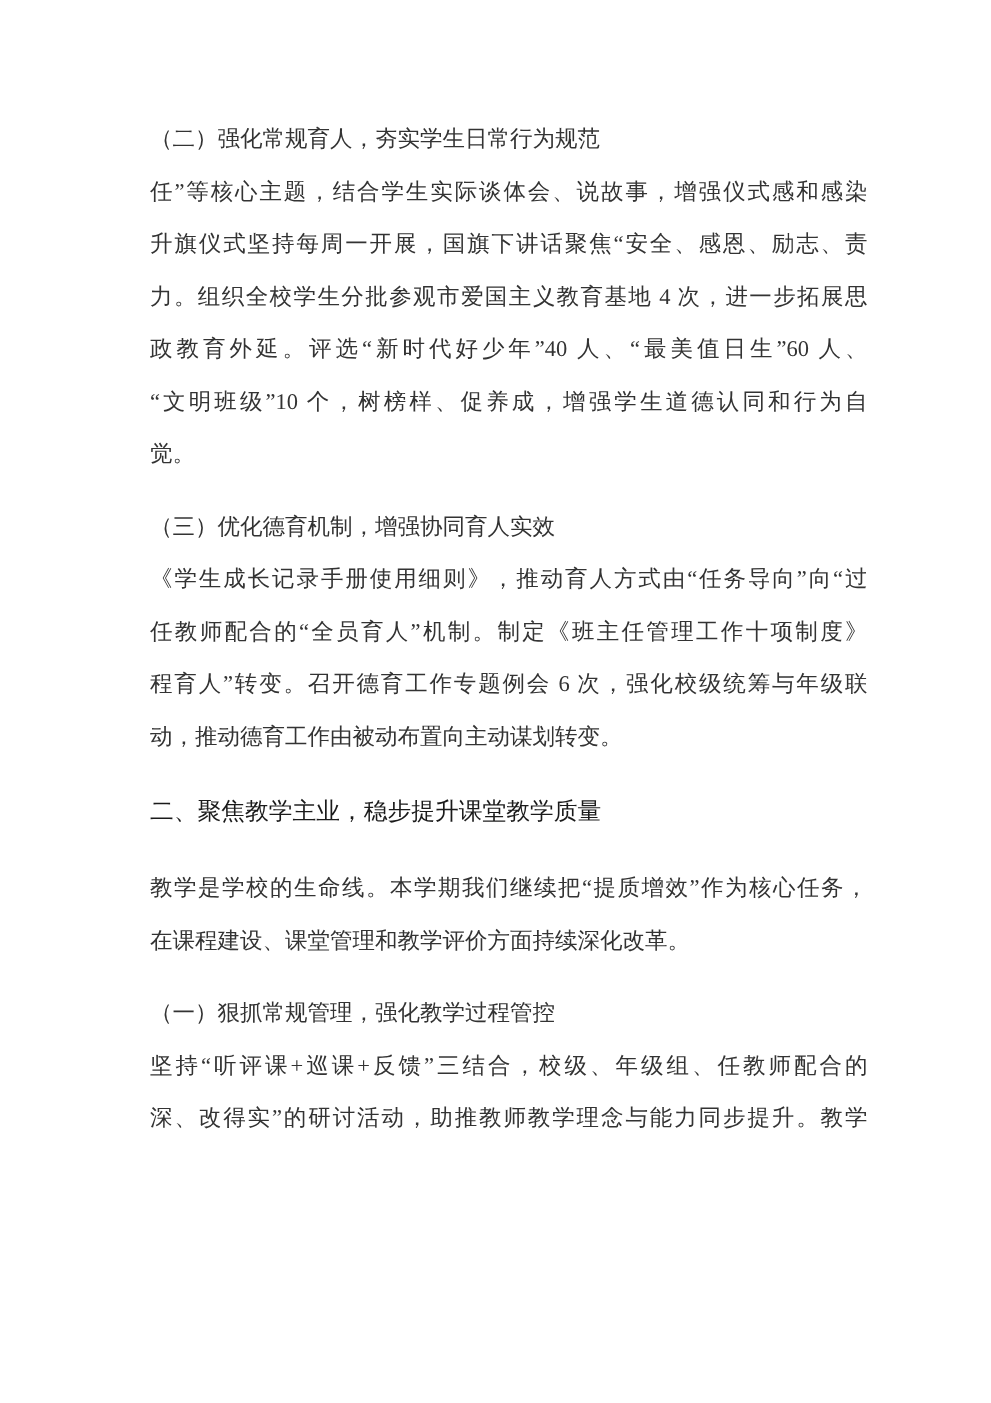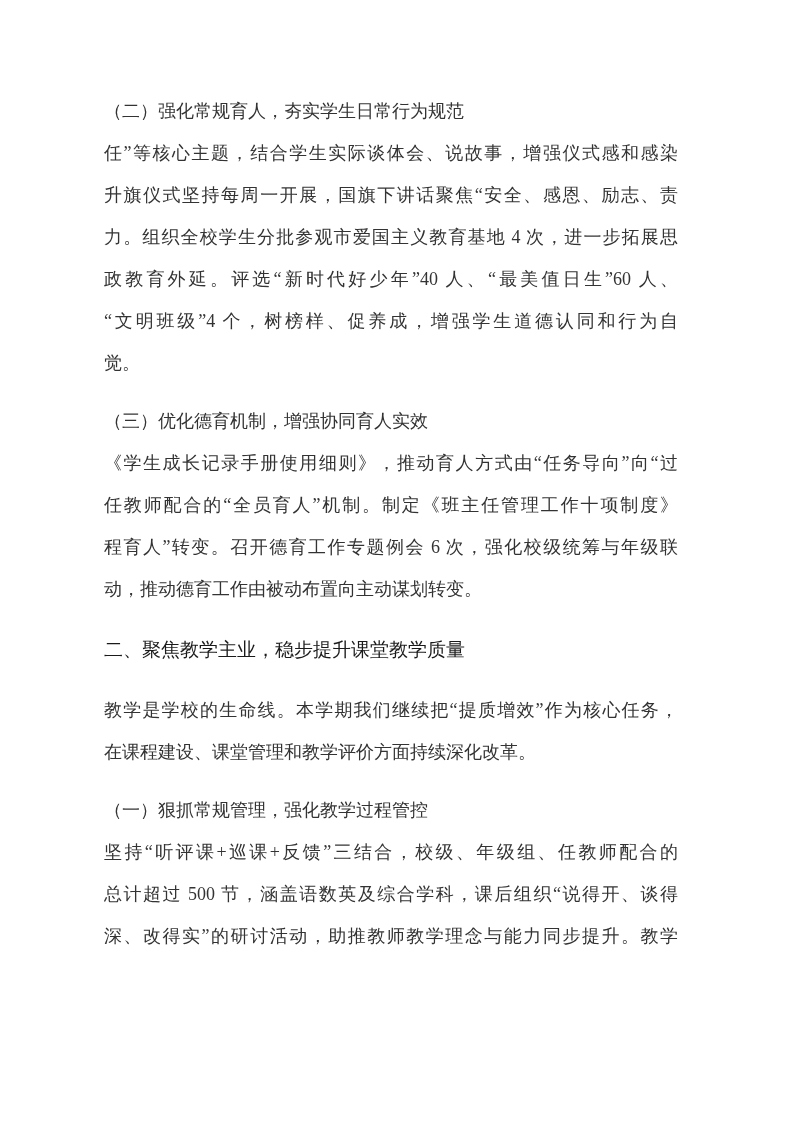--- a/index.html
+++ b/index.html
@@ -11,21 +11,21 @@
     overflow: hidden;
   }
   .page {
     position: relative;
     width: 793px;
     height: 1122px;
     background: #ffffff;
   }
   .content {
     position: absolute;
-    left: 104px;
+    left: 120px;
     top: 90px;
     width: 574px;
     color: #333333;
   }
   .block {
     font-size: 18px;
     line-height: 42px;
   }
   .heading-sub {
     text-align: left;
@@ -55,35 +55,34 @@
 <body style="background: rgb(255, 255, 255);">
 
 <div class="page">
   <div class="content" style="color: rgb(51, 51, 51);">
       <div class="block heading-sub">（二）强化常规育人，夯实学生日常行为规范</div>
       <div class="block para">
         <div class="line">任”等核心主题，结合学生实际谈体会、说故事，增强仪式感和感染</div>
         <div class="line">升旗仪式坚持每周一开展，国旗下讲话聚焦“安全、感恩、励志、责</div>
         <div class="line">力。组织全校学生分批参观市爱国主义教育基地 4 次，进一步拓展思</div>
         <div class="line">政教育外延。评选“新时代好少年”40 人、“最美值日生”60 人、</div>
-        <div class="line">“文明班级”4 个，树榜样、促养成，增强学生道德认同和行为自</div>
+        <div class="line">“文明班级”10 个，树榜样、促养成，增强学生道德认同和行为自</div>
         <div class="line last">觉。</div>
       </div>
       <div class="block heading-sub">（三）优化德育机制，增强协同育人实效</div>
       <div class="block para">
         <div class="line">《学生成长记录手册使用细则》，推动育人方式由“任务导向”向“过</div>
         <div class="line">任教师配合的“全员育人”机制。制定《班主任管理工作十项制度》</div>
         <div class="line">程育人”转变。召开德育工作专题例会 6 次，强化校级统筹与年级联</div>
         <div class="line last">动，推动德育工作由被动布置向主动谋划转变。</div>
       </div>
       <div class="block heading-main" style="color: rgb(26, 26, 26);">二、聚焦教学主业，稳步提升课堂教学质量</div>
       <div class="block para">
         <div class="line">教学是学校的生命线。本学期我们继续把“提质增效”作为核心任务，</div>
         <div class="line last">在课程建设、课堂管理和教学评价方面持续深化改革。</div>
       </div>
       <div class="block heading-sub">（一）狠抓常规管理，强化教学过程管控</div>
       <div class="block para">
         <div class="line">坚持“听评课+巡课+反馈”三结合，校级、年级组、任教师配合的</div>
-        <div class="line">总计超过 500 节，涵盖语数英及综合学科，课后组织“说得开、谈得</div>
         <div class="line">深、改得实”的研讨活动，助推教师教学理念与能力同步提升。教学</div>
       </div>
     </div>
 </div>
 
 </body></html>

